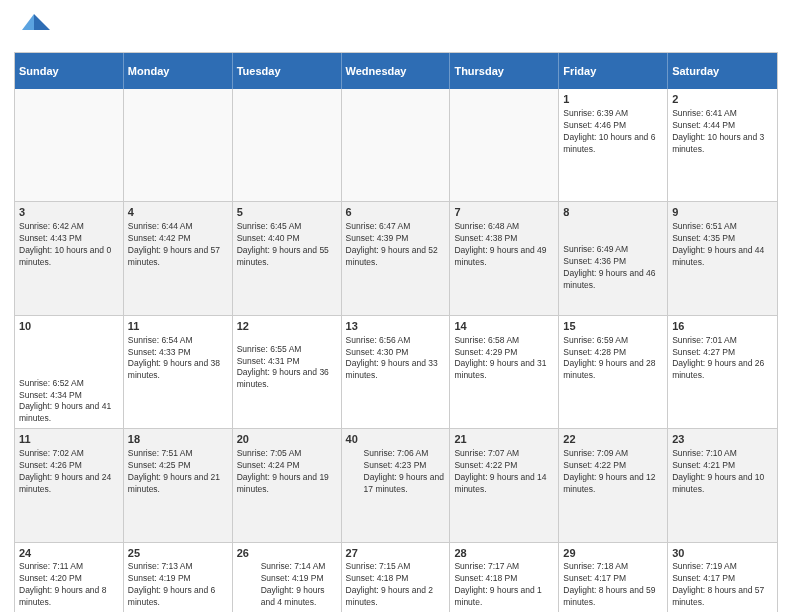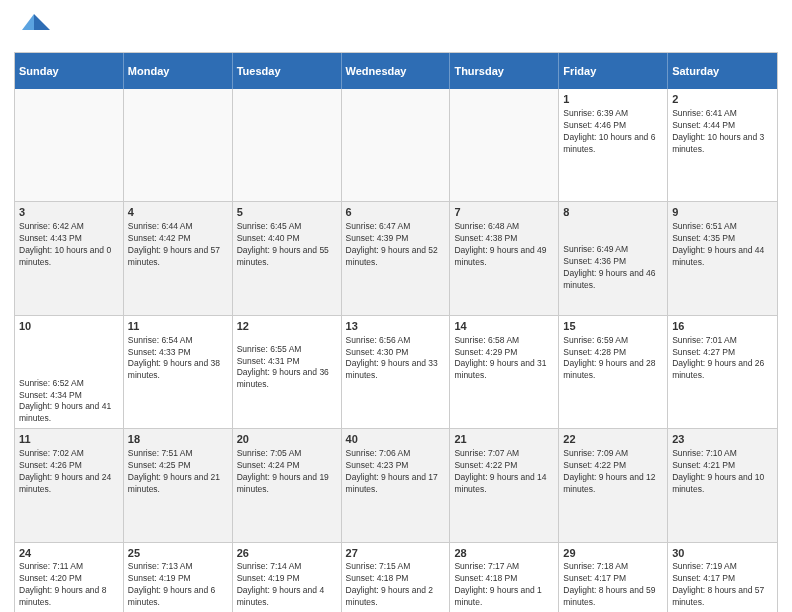--- a/index.html
+++ b/index.html
@@ -267,21 +267,21 @@
 Daylight: 9 hours and 21 minutes.</div>
           </div>
           <div class="cal-cell alt">
             <span class="day-num">20</span>
             <div class="cell-info" style="white-space: pre-line;">Sunrise: 7:05 AM
 Sunset: 4:24 PM
 Daylight: 9 hours and 19 minutes.</div>
           </div>
           <div class="cal-cell alt">
             <span class="day-num">40</span>
-            <div class="cell-info" style="white-space: pre-line;">Sunrise: 7:06 AM
+            <div class="cell-info" style="white-space: pre-line; margin-left: 18px;">Sunrise: 7:06 AM
 Sunset: 4:23 PM
 Daylight: 9 hours and 17 minutes.</div>
           </div>
           <div class="cal-cell alt">
             <span class="day-num">21</span>
             <div class="cell-info" style="white-space: pre-line;">Sunrise: 7:07 AM
 Sunset: 4:22 PM
 Daylight: 9 hours and 14 minutes.</div>
           </div>
           <div class="cal-cell alt">
@@ -305,21 +305,21 @@
 Daylight: 9 hours and 8 minutes.</div>
           </div>
           <div class="cal-cell">
             <span class="day-num">25</span>
             <div class="cell-info" style="white-space: pre-line;">Sunrise: 7:13 AM
 Sunset: 4:19 PM
 Daylight: 9 hours and 6 minutes.</div>
           </div>
           <div class="cal-cell">
             <span class="day-num">26</span>
-            <div class="cell-info" style="white-space: pre-line;">Sunrise: 7:14 AM
+            <div class="cell-info" style="white-space: pre-line; margin-left: 24px;">Sunrise: 7:14 AM
 Sunset: 4:19 PM
 Daylight: 9 hours and 4 minutes.</div>
           </div>
           <div class="cal-cell">
             <span class="day-num">27</span>
             <div class="cell-info" style="white-space: pre-line;">Sunrise: 7:15 AM
 Sunset: 4:18 PM
 Daylight: 9 hours and 2 minutes.</div>
           </div>
           <div class="cal-cell">

